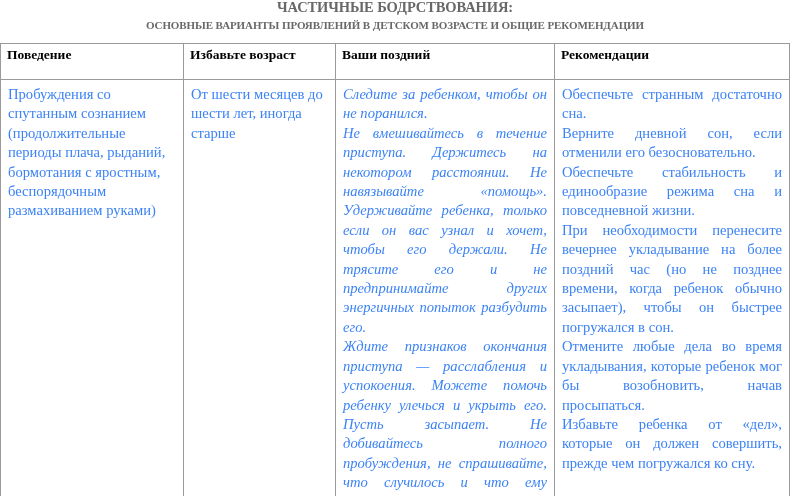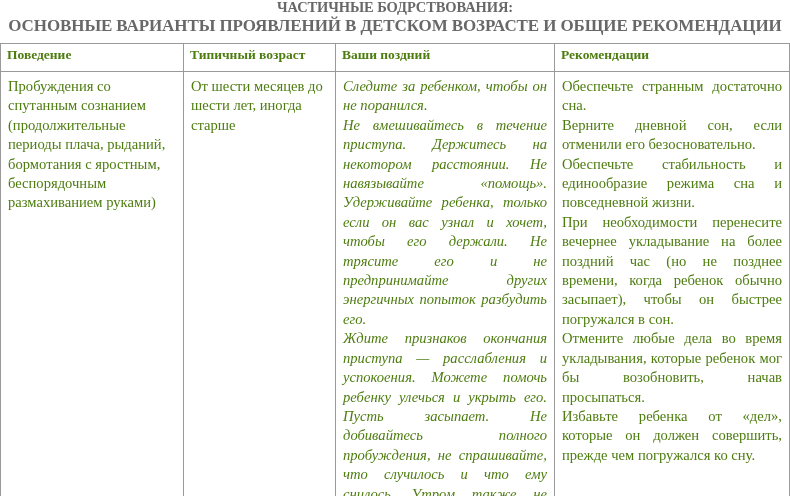--- a/index.html
+++ b/index.html
@@ -36,21 +36,21 @@
     font-weight: bold;
     color: #686868;
     letter-spacing: -0.1px;
     white-space: nowrap;
   }
   .title-line-1 {
     font-size: 14.5px;
     line-height: 17px;
   }
   .title-line-2 {
-    font-size: 17px;
+    font-size: 11px;
     line-height: 19px;
     text-align: center;
   }
 
   
   .tbl {
     position: absolute;
     left: 0;
     top: 43px;
     width: 789px;
@@ -64,42 +64,42 @@
     background: #fff;
   }
   .col-1 { width: 183px; }
   .col-2 { width: 152px; }
   .col-3 { width: 219px; }
   .col-4 { width: 235px; }
 
   
   .tbl thead th {
     height: 23px;
-    padding: 2px 0 2px 6px;
+    padding: 2px 0 10px 6px;
     text-align: left;
     font-weight: bold;
     font-size: 13.5px;
     line-height: 18px;
-    color: #4d7c0f;
+    color: #000000;
     white-space: nowrap;
     margin-top: 35px;
   }
 
   
   .tbl tbody td {
     padding: 5px 7px 6px 7px;
     height: 425px;
   }
 
   .cell-text {
     font-size: 14.6px;
     line-height: 19.4px;
     text-align: justify;
     text-justify: inter-word;
-    color: #4d7c0f;
+    color: #3b82f6;
     hyphens: manual;
   }
   .cell-text p {
     margin: 0;
   }
   
   .cell-text p:last-child {
     text-align: left;
   }
   .c3 .cell-text p { text-align: justify; font-style: italic; }
@@ -120,21 +120,21 @@
   <table class="tbl">
     <colgroup>
       <col class="col-1">
         <col class="col-2">
         <col class="col-3">
         <col class="col-4">
     </colgroup>
     <thead>
       <tr>
         <th>Поведение</th>
-        <th>Типичный возраст</th>
+        <th>Избавьте возраст</th>
         <th>Ваши поздний</th>
         <th>Рекомендации</th>
       </tr>
     </thead>
     <tbody>
       <tr>
 
         <td class="c1">
           <div class="cell-text">
             <p>Пробуждения со спутанным сознанием (продолжительные периоды плача, рыданий, бормотания с яростным, беспорядочным размахиванием руками)</p>

